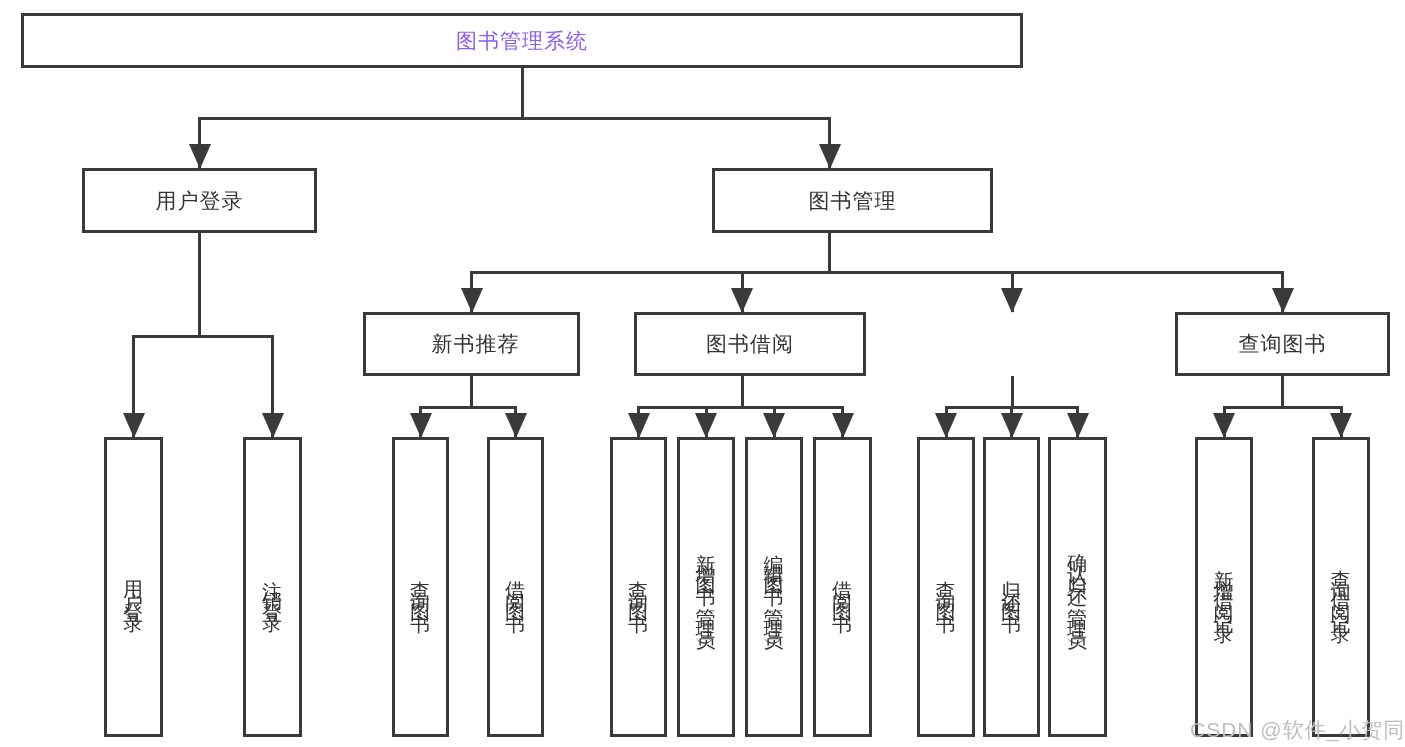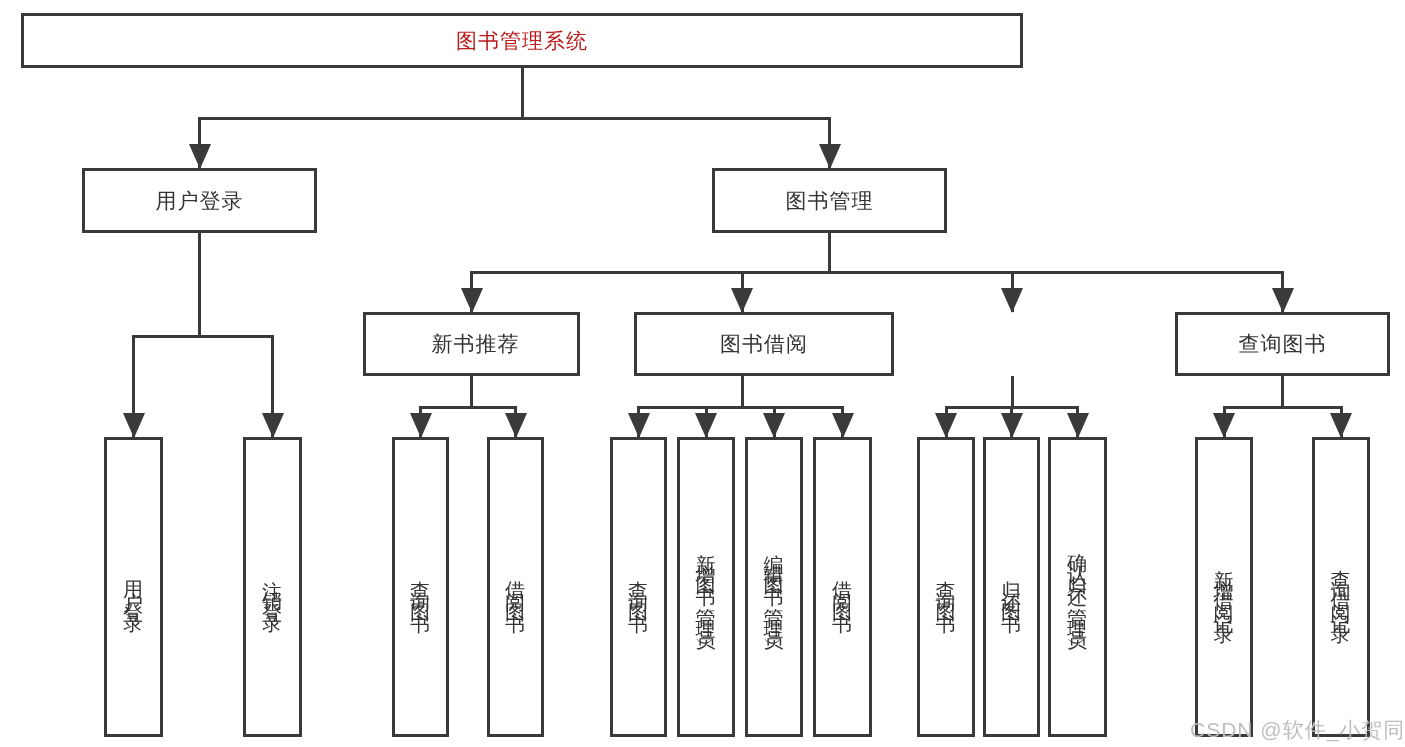--- a/index.html
+++ b/index.html
@@ -52,32 +52,32 @@
     white-space:nowrap;
     z-index:5;
   }
 </style>
 </head>
 <body>
 
 <div class="canvas" id="diagram" style="background: rgb(255, 255, 255);">
   <div class="watermark" style="left: 1190px; top: 716px; color: rgb(188, 190, 194);">CSDN @软件_小贺同学</div>
 <div class="node" style="left: 21px; top: 13px; width: 1002px; height: 55px; border-color: rgb(58, 58, 58);">
-      <span class="lbl" style="color: #b91c1c;">图书管理系统</span>
+      <span class="lbl" style="color: #8b5cf6;">图书管理系统</span>
     </div>
     <div class="node" style="left: 82px; top: 168px; width: 235px; height: 65px; border-color: rgb(58, 58, 58);">
       <span class="lbl" style="color: rgb(51, 51, 51);">用户登录</span>
     </div>
-    <div class="node" style="left: 712px; top: 168px; width: 235px; height: 65px; border-color: rgb(58, 58, 58);">
+    <div class="node" style="left: 712px; top: 168px; width: 281px; height: 65px; border-color: rgb(58, 58, 58);">
       <span class="lbl" style="color: rgb(51, 51, 51);">图书管理</span>
     </div>
     <div class="node" style="left: 363px; top: 312px; width: 217px; height: 64px; border-color: rgb(58, 58, 58); padding-left: 8px;">
       <span class="lbl" style="color: rgb(51, 51, 51);">新书推荐</span>
     </div>
-    <div class="node" style="left: 634px; top: 312px; width: 260px; height: 64px; border-color: rgb(58, 58, 58);">
+    <div class="node" style="left: 634px; top: 312px; width: 232px; height: 64px; border-color: rgb(58, 58, 58);">
       <span class="lbl" style="color: rgb(51, 51, 51);">图书借阅</span>
     </div>
     <div class="node" style="left: 1175px; top: 312px; width: 215px; height: 64px; border-color: rgb(58, 58, 58);">
       <span class="lbl" style="color: rgb(51, 51, 51);">查询图书</span>
     </div>
     <div class="node vertical" style="left: 104px; top: 437px; width: 59px; height: 300px; border-color: rgb(58, 58, 58);">
       <span class="lbl" style="color: rgb(51, 51, 51);">用户登录</span>
     </div>
     <div class="node vertical" style="left: 243px; top: 437px; width: 59px; height: 300px; border-color: rgb(58, 58, 58);">
       <span class="lbl" style="color: rgb(51, 51, 51);">注销登录</span>

